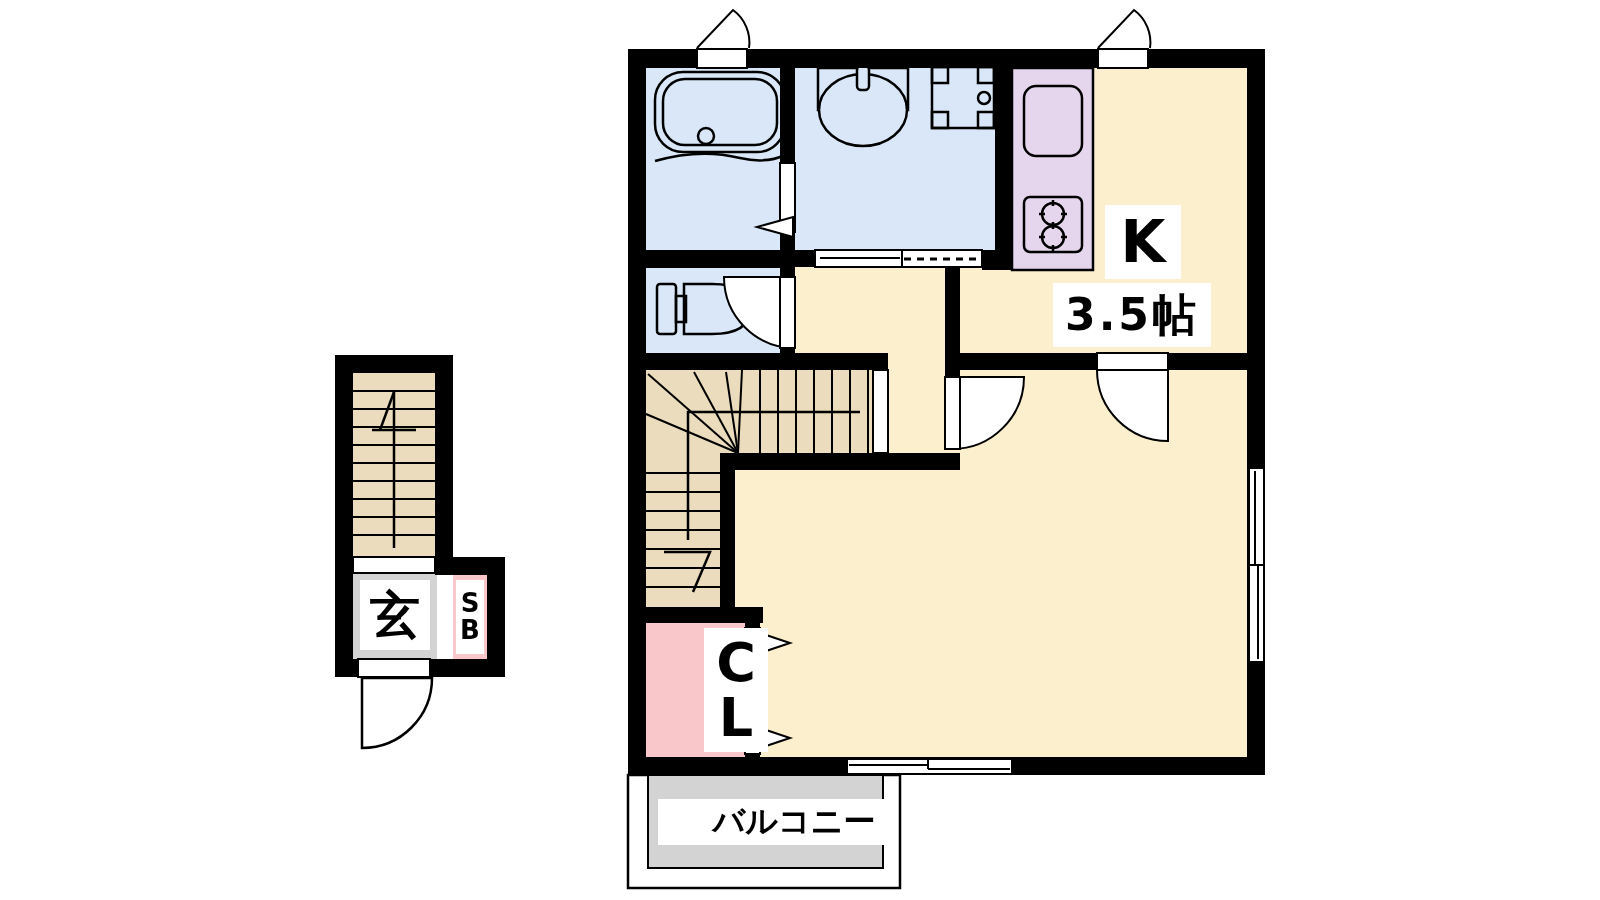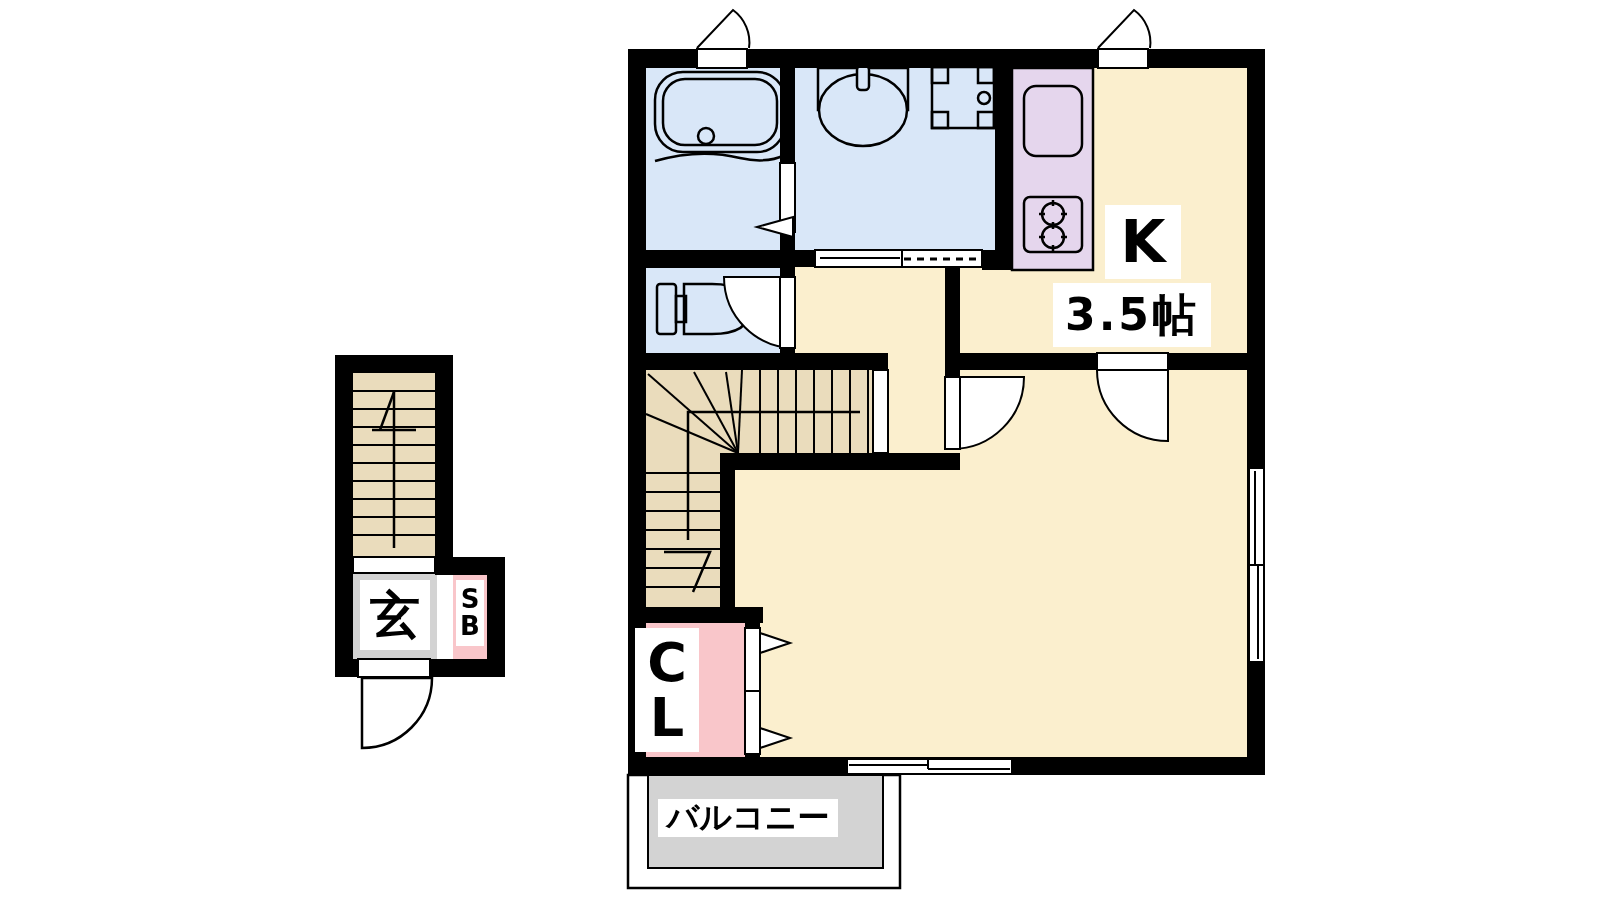--- a/index.html
+++ b/index.html
@@ -242,21 +242,21 @@
       <rect x="358" y="659" width="72" height="18" fill="#fff" stroke="#000" stroke-width="2"></rect>
     </g>
   </g>
 </svg>
 
 <div class="lbl" style="left:1105px;top:205px;width:76px;height:74px;font-size:58px;">K</div>
 
 <div class="lbl" style="left:1053px;top:283px;width:158px;height:64px;font-size:44px;letter-spacing:3px;">3.5帖</div>
 
 
-<div class="lbl stacked" style="left:635px;top:628px;width:64px;height:124px;font-size:54px;">CL</div>
-
-<div class="lbl" style="left:658px;top:799px;width:180px;height:38px;font-size:32px;">バルコニー</div>
+<div class="lbl stacked" style="left:704px;top:628px;width:64px;height:124px;font-size:54px;">CL</div>
+
+<div class="lbl" style="left:658px;top:799px;width:180px;height:46px;font-size:32px;padding-left:46px;">バルコニー</div>
 
 <div class="lbl" style="left:360px;top:580px;width:70px;height:70px;font-size:50px;">玄</div>
 
-<div class="lbl stacked" style="left:456px;top:580px;width:28px;height:66px;font-size:26px;text-align:center;">SB</div>
+<div class="lbl stacked" style="left:456px;top:580px;width:28px;height:74px;font-size:26px;text-align:center;">SB</div>
 
 </div>
 
 </body></html>

